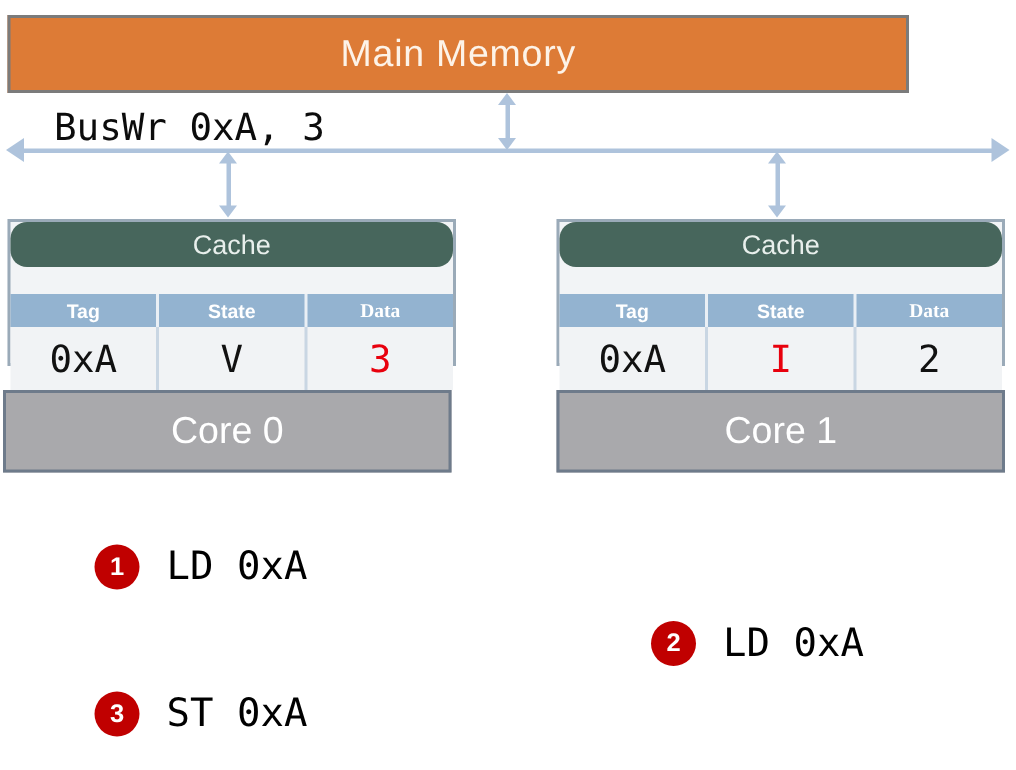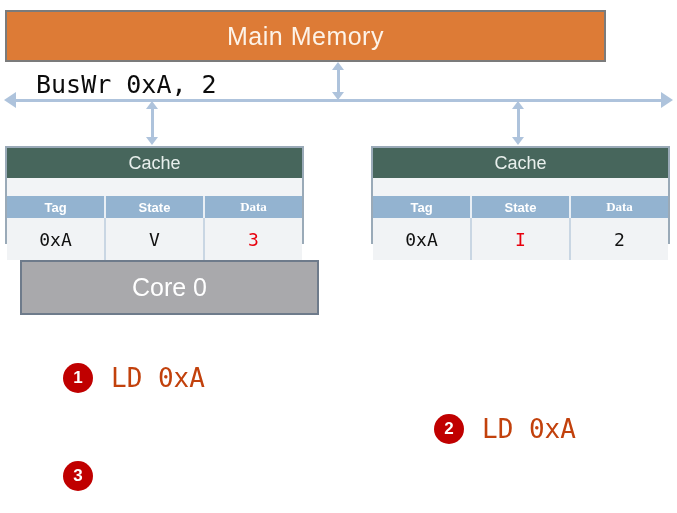--- a/index.html
+++ b/index.html
@@ -113,20 +113,21 @@
   .cache.right { left: 371px; }
 
   .cache-title {
     height: 30px;
     background: #47665C;
     color: #E8EFEC;
     display: flex;
     align-items: center;
     justify-content: center;
     font-size: 18px;
+    border-radius: 11px;
   }
   .cache-head {
     display: flex;
     height: 22px;
     background: #93B3D0;
     margin-top: 18px;
   }
   .cache-head > div {
     flex: 1 1 0;
     color: #FFFFFF;
@@ -141,21 +142,21 @@
   .cache-head > div:last-child { border-right: none; font-family: Liberation Serif, serif; }
 
   .cache-row {
     display: flex;
     height: 42px;
     background: #F1F3F5;
   }
   .cache-row > div {
     flex: 1 1 0;
     font-family: "DejaVu Sans Mono", monospace;
-    font-size: 18px;
+    font-size: 25px;
     color: #111111;
     display: flex;
     align-items: center;
     justify-content: center;
     border-right: 2px solid #C9D6E3;
     box-sizing: border-box;
   }
   .cache-row > div:last-child { border-right: none; }
   .cache-row > div.hl { color: #E8000D; }
 
@@ -167,21 +168,21 @@
     height: 55px;
     background: #A9A9AC;
     border: 2px solid #6E7B8B;
     box-sizing: border-box;
     display: flex;
     align-items: center;
     justify-content: center;
     color: #FFFFFF;
     font-size: 25px;
   }
-  .core.left  { left: 20px; }
+  .core.left  { left: 2px; }
   .core.right { left: 371px; }
 
   
   .instr {
     position: absolute;
     display: flex;
     align-items: center;
   }
   .badge {
     width: 30px;
@@ -193,21 +194,21 @@
     font-weight: bold;
     display: flex;
     align-items: center;
     justify-content: center;
     flex: 0 0 auto;
   }
   .instr-text {
     margin-left: 18px;
     font-family: "DejaVu Sans Mono", monospace;
     font-size: 26px;
-    color: #c2410c;
+    color: #000000;
     white-space: pre;
   }
   .instr.i1 { left: 63px;  top: 363px; }
   .instr.i2 { left: 434px; top: 414px; }
   .instr.i3 { left: 63px;  top: 461px; }
 </style>
 </head>
 <body>
 
 <div id="stage">
@@ -215,21 +216,21 @@
   <div class="main-memory">
     <span>Main Memory</span>
   </div>
 
   <div class="vconn mem">
     <div class="ah up"></div>
     <div class="stem"></div>
     <div class="ah dn"></div>
   </div>
 
-  <div class="buswr">BusWr 0xA, 2</div>
+  <div class="buswr">BusWr 0xA, 3</div>
 
   <div class="bus-arrow left"></div>
   <div class="bus-line"></div>
   <div class="bus-arrow right"></div>
 
   <div class="vconn c0">
     <div class="ah up"></div>
     <div class="stem"></div>
     <div class="ah dn"></div>
   </div>
@@ -264,26 +265,30 @@
     <div class="cache-row">
       <div>0xA</div>
       <div class="hl">I</div>
       <div>2</div>
     </div>
   </div>
 
   <div class="core left">
     <span>Core 0</span>
   </div>
+  <div class="core right">
+    <span>Core 1</span>
+  </div>
 
   <div class="instr i1">
     <div class="badge">1</div>
     <div class="instr-text">LD 0xA</div>
   </div>
   <div class="instr i2">
     <div class="badge">2</div>
     <div class="instr-text">LD 0xA</div>
   </div>
   <div class="instr i3">
     <div class="badge">3</div>
+    <div class="instr-text">ST 0xA</div>
   </div>
 
 </div>
 
 </body></html>

